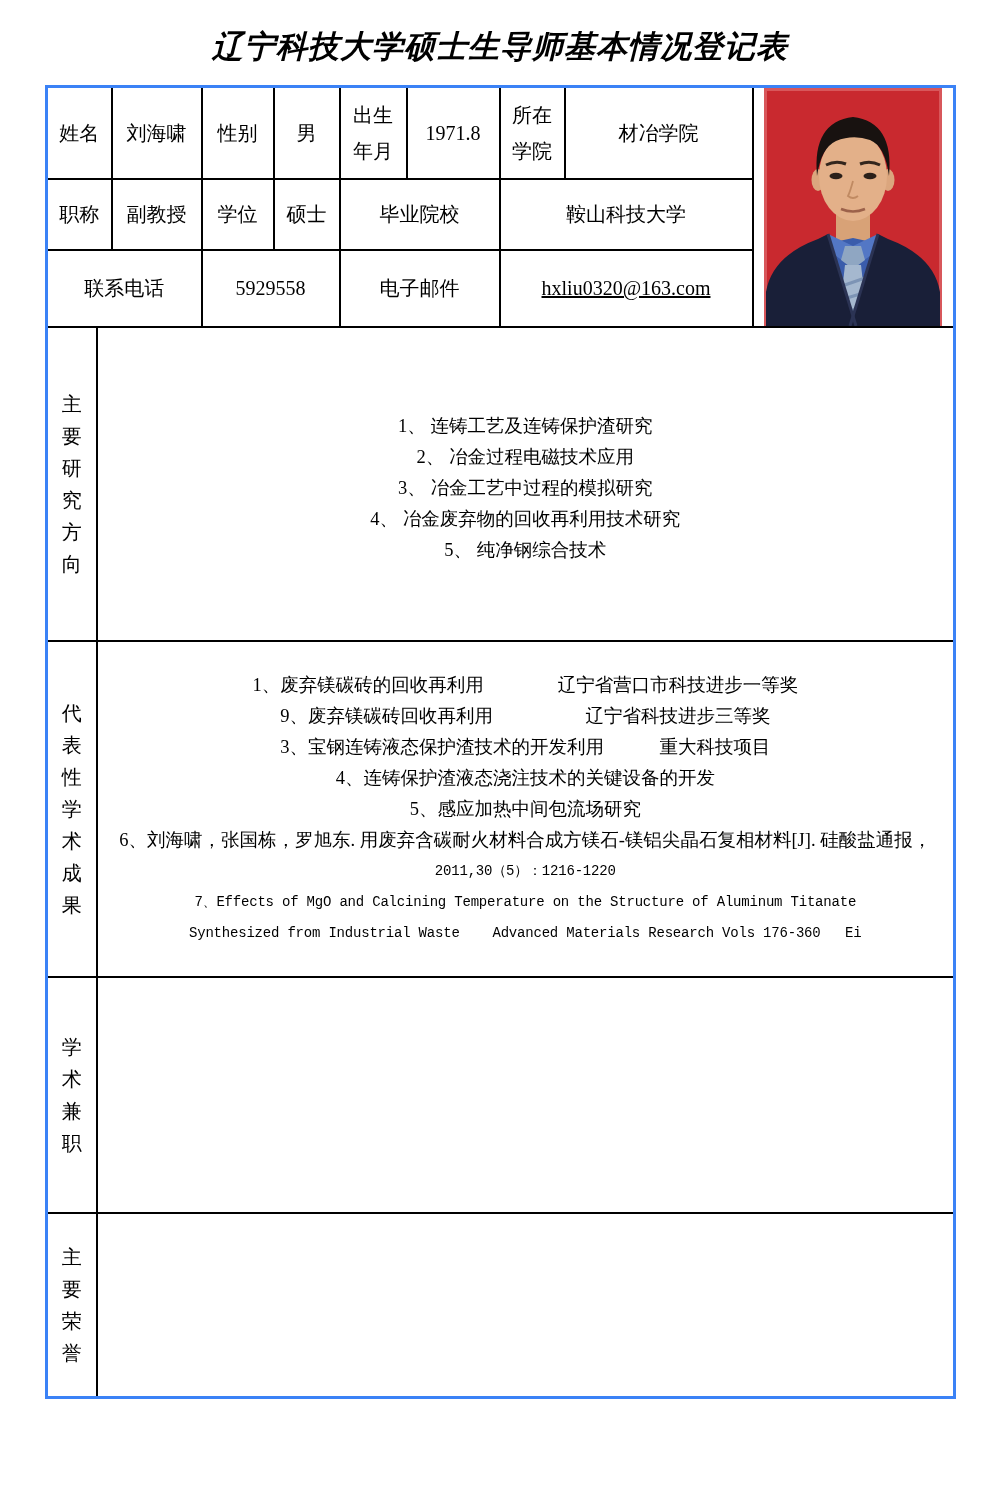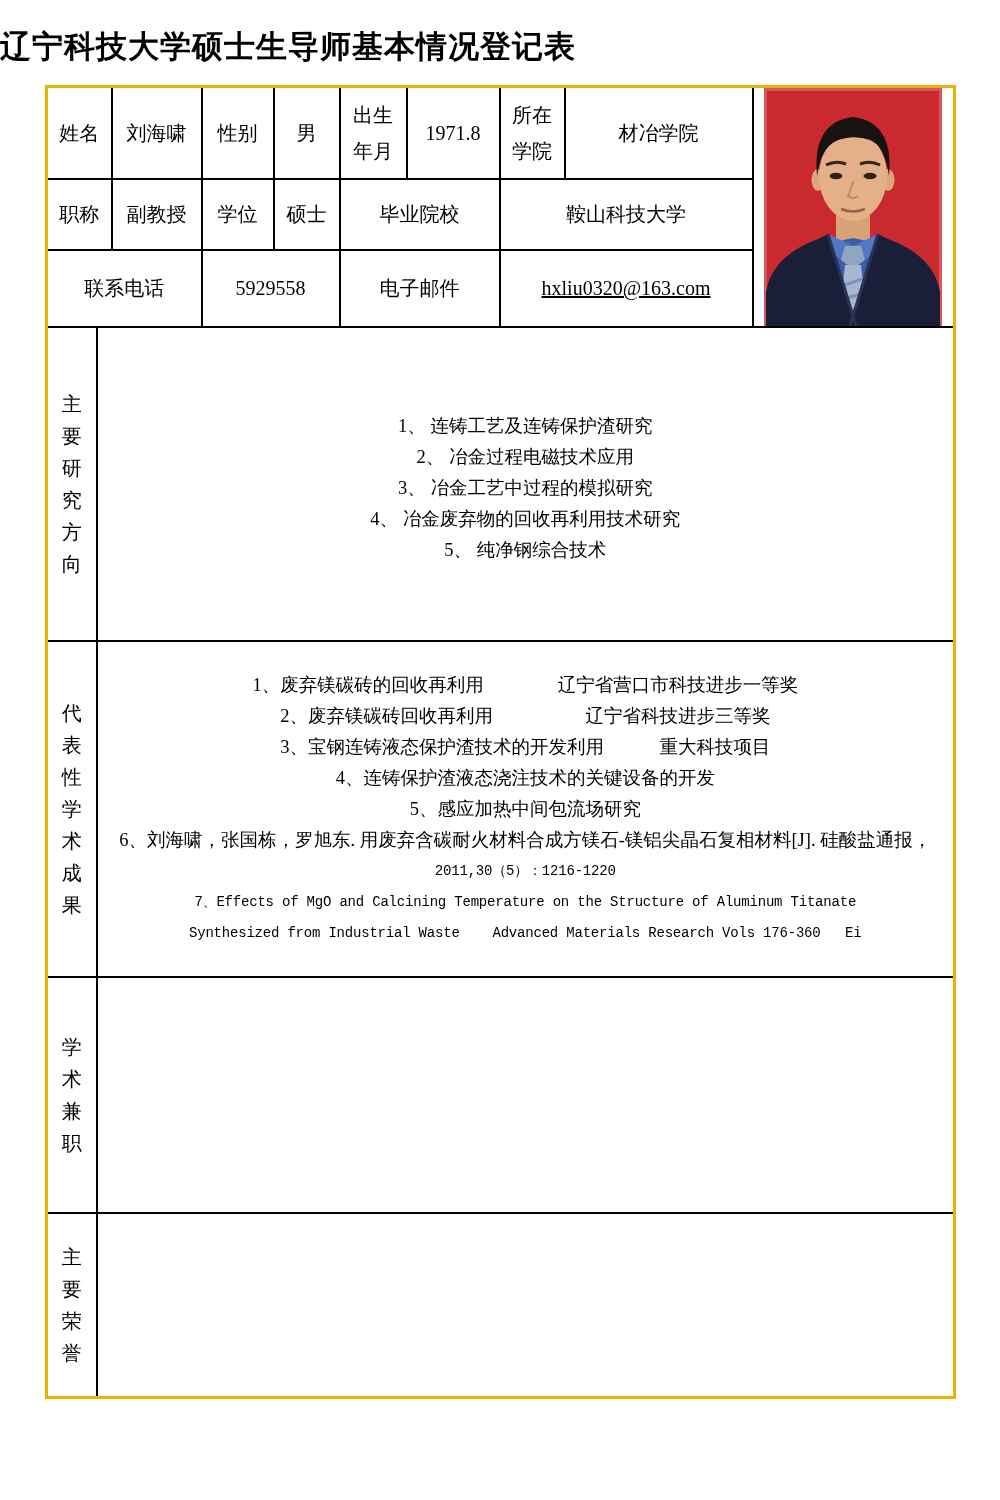--- a/index.html
+++ b/index.html
@@ -9,31 +9,33 @@
   }
   body {
     width: 1000px;
     height: 1500px;
     font-family: "Liberation Serif", "DejaVu Serif", serif;
     color: #000;
     position: relative;
   }
   .title {
     margin: 26px 0 0 0;
+    text-align: center;
     font-size: 31px;
     font-weight: 700;
     letter-spacing: 1px;
     font-family: "Liberation Serif", "DejaVu Serif", serif;
+    font-style: italic;
   }
   table.form {
     border-collapse: collapse;
     table-layout: fixed;
     width: 908px;
     margin: 17px 0 0 45px;
-    border: 3px solid #eab308;
+    border: 3px solid #3b82f6;
   }
   table.form td {
     border: 2px solid #000;
     padding: 0;
     font-size: 20px;
     text-align: center;
     vertical-align: middle;
     overflow: hidden;
   }
   td.cell { padding: 2px; }
@@ -216,21 +218,21 @@
           <div class="text-line">5、 纯净钢综合技术</div>
         </td>
   </tr>
 
   <tr style="height:336px;">
     <td class="label-col">
       <span class="v-label">代表性学术成果</span>
     </td>
     <td class="section-content" colspan="9">
           <div class="text-line">1、废弃镁碳砖的回收再利用　　　　辽宁省营口市科技进步一等奖</div>
-          <div class="text-line">2、废弃镁碳砖回收再利用　　　　　辽宁省科技进步三等奖</div>
+          <div class="text-line">9、废弃镁碳砖回收再利用　　　　　辽宁省科技进步三等奖</div>
           <div class="text-line">3、宝钢连铸液态保护渣技术的开发利用　　　重大科技项目</div>
           <div class="text-line">4、连铸保护渣液态浇注技术的关键设备的开发</div>
           <div class="text-line">5、感应加热中间包流场研究</div>
           <div class="text-line">6、刘海啸，张国栋，罗旭东. 用废弃含碳耐火材料合成方镁石-镁铝尖晶石复相材料[J]. 硅酸盐通报，</div>
           <div class="text-line ascii-line">2011,30（5）：1216-1220</div>
           <div class="text-line ascii-line">7、Effects of MgO and Calcining Temperature on the Structure of Aluminum Titanate</div>
           <div class="text-line ascii-line">Synthesized from Industrial Waste    Advanced Materials Research Vols 176-360   Ei</div>
         </td>
   </tr>
 

